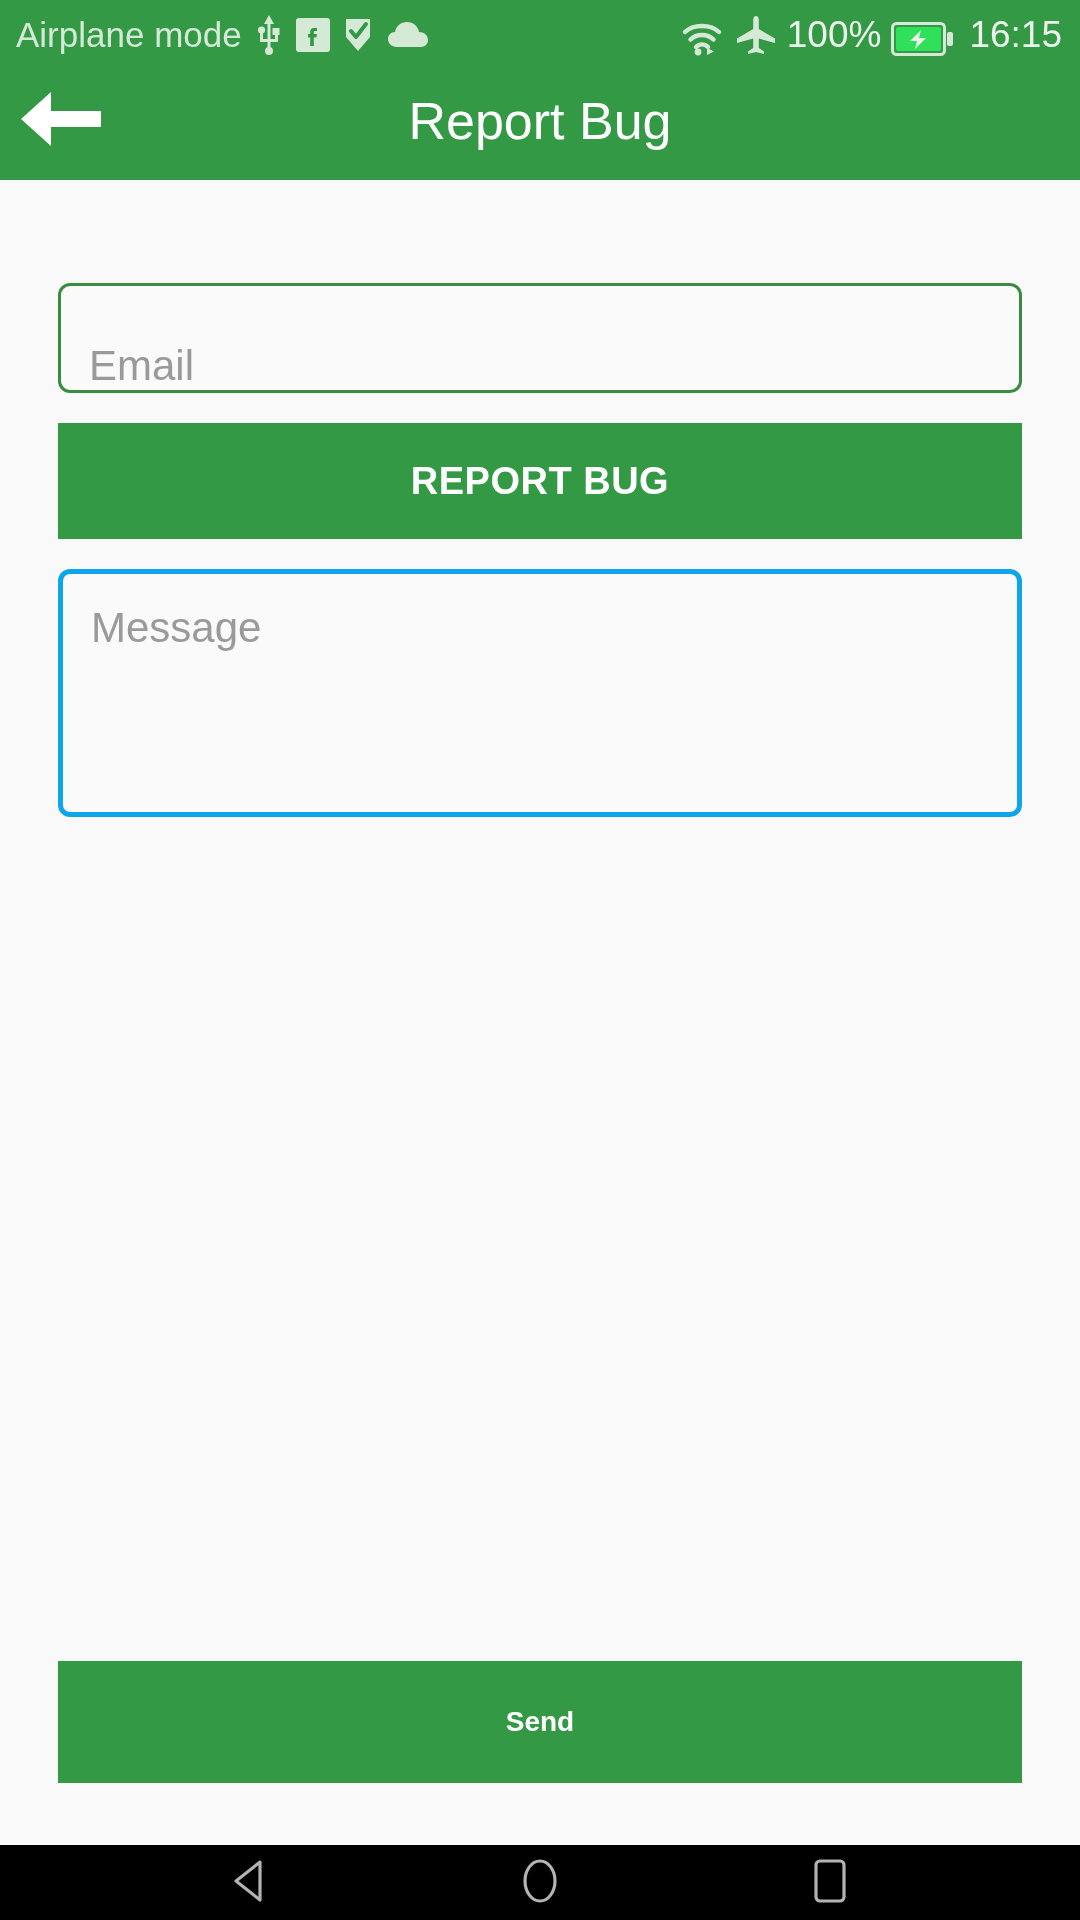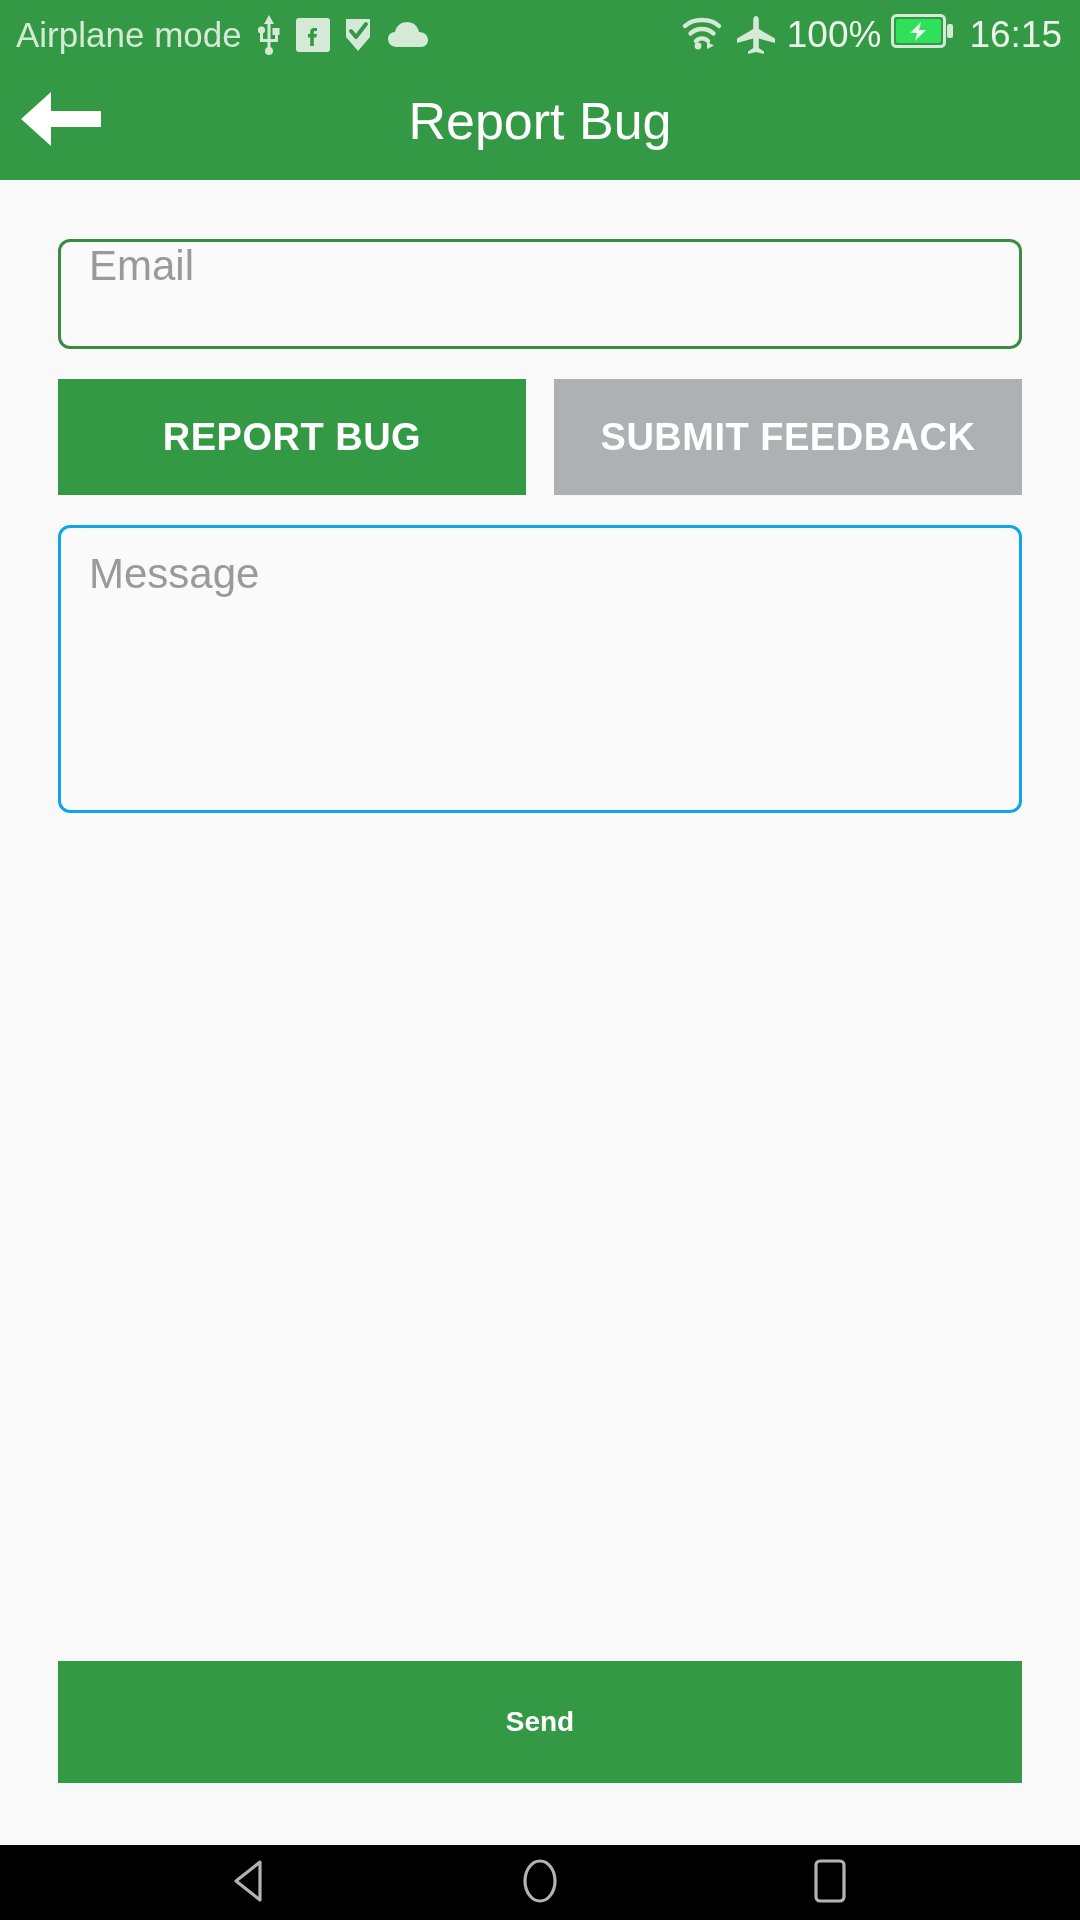--- a/index.html
+++ b/index.html
@@ -13,21 +13,21 @@
 
   
   .statusbar {
     position:absolute; top:0; left:0; width:1080px; height:62px;
     background:#339944;
     display:flex; align-items:center;
     padding:8px 18px 0 16px;
     color:#d8ead9;
   }
   .sb-left { display:flex; align-items:center; gap:14px; flex:1; }
-  .sb-right { display:flex; align-items:flex-start; gap:10px; }
+  .sb-right { display:flex; align-items:flex-end; gap:10px; }
   .sb-text { font-size:35px; color:#d5e9d7; letter-spacing:0px; white-space:nowrap; }
   .sb-icon { display:flex; align-items:center; justify-content:center; }
   .sb-time { font-size:37px; color:#eaf4ea; margin-left:6px; white-space:nowrap; }
   .pct { font-size:37px; color:#eaf4ea; }
 
   
   .appbar {
     position:absolute; top:62px; left:0; width:1080px; height:118px;
     background:#339944;
     display:flex; align-items:center;
@@ -44,26 +44,26 @@
   }
 
   
   .content {
     position:absolute; top:180px; left:0; width:1080px; height:1665px;
     background:#f8f9f8;
     padding:0 58px;
   }
 
   .field {
-    margin-top:59px;
+    margin-top:103px;
     width:964px; height:110px;
     border:3px solid #3a8c43;
     border-radius:12px;
     background:#f9faf9;
-    display:flex; align-items:flex-start;
+    display:flex; align-items:flex-end;
     padding:0 28px;
   }
   .field .ph { font-size:42px; color:#9a9a9a; }
 
   .toggle-row {
     margin-top:30px;
     width:964px; height:116px;
     display:flex; gap:28px;
   }
   .toggle-btn {
@@ -73,25 +73,25 @@
     letter-spacing:0.5px;
     cursor:pointer;
     border:none;
     font-family:"Liberation Sans", sans-serif;
   }
   .toggle-btn.active { background:#339944; }
   .toggle-btn.inactive { background:#aeb1b3; }
 
   .textarea-box {
     margin-top:30px;
-    width:964px; height:288px;
-    border:3px solid #0ea5e9;
+    width:964px; height:248px;
+    border:5px solid #0ea5e9;
     border-radius:12px;
     background:#f9faf9;
-    padding:22px 28px;
+    padding:30px 28px;
   }
   .textarea-box .ph { font-size:42px; color:#9a9a9a; }
 
   .send-btn {
     position:absolute; left:58px; bottom:62px;
     width:964px; height:122px;
     background:#339944;
     color:#ffffff;
     font-size:28px; font-weight:700;
     display:flex; align-items:center; justify-content:center;
@@ -199,21 +199,20 @@
   </div>
 
   <div class="content">
 
     <div class="field">
       <span class="ph">Email</span>
     </div>
 
     <div class="toggle-row">
       <button class="toggle-btn active">REPORT BUG</button>
-      <button class="toggle-btn inactive">SUBMIT FEEDBACK</button>
     </div>
 
     <div class="textarea-box">
       <span class="ph">Message</span>
     </div>
 
     <button class="send-btn">Send</button>
   </div>
 
   <div class="navbar">

